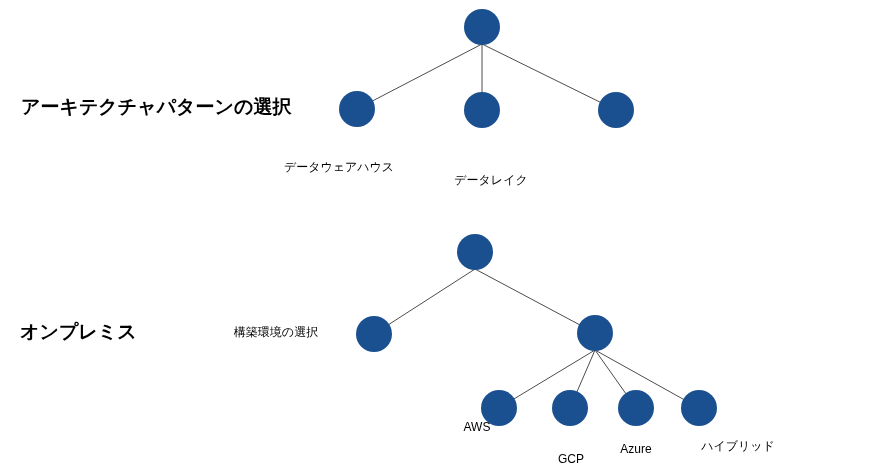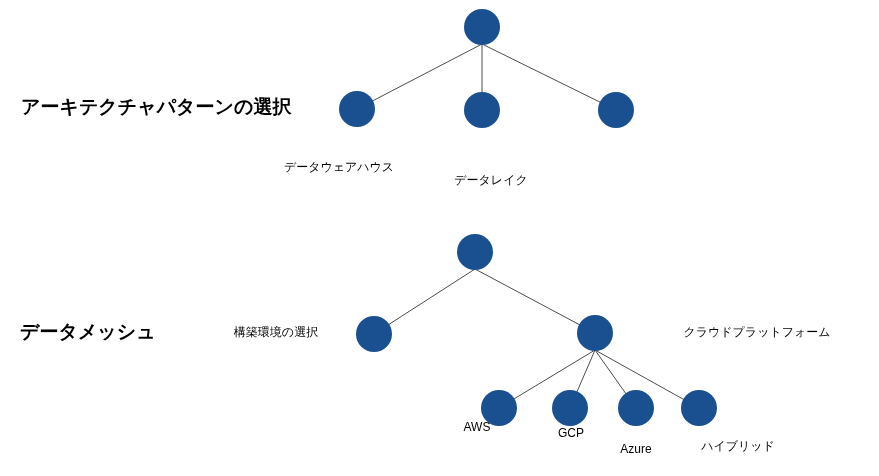--- a/index.html
+++ b/index.html
@@ -83,21 +83,20 @@
     <circle class="node" cx="499" cy="408" r="18"></circle>
     <circle class="node" cx="570" cy="408" r="18"></circle>
     <circle class="node" cx="636" cy="408" r="18"></circle>
     <circle class="node" cx="699" cy="408" r="18"></circle>
   </svg>
 
   <div class="section-title" style="left:21px; top:95px;">アーキテクチャパターンの選択</div>
   <div class="label wrap" style="left:339px; top:156px;">データウェアハウス</div>
   <div class="label" style="left:491px; top:169px;">データレイク</div>
 
-  <div class="section-title" style="left:20px; top:320px;">データメッシュ</div>
+  <div class="section-title" style="left:20px; top:320px;">オンプレミス</div>
   <div class="label" style="left:276px; top:321px;">構築環境の選択</div>
-  <div class="label" style="left:757px; top:321px;">クラウドプラットフォーム</div>
   <div class="label" style="left:477px; top:416px;">AWS</div>
-  <div class="label" style="left:571px; top:422px;">GCP</div>
+  <div class="label" style="left:571px; top:448px;">GCP</div>
   <div class="label" style="left:636px; top:438px;">Azure</div>
   <div class="label" style="left:738px; top:435px;">ハイブリッド</div>
 
 </div>
 
 </body></html>

